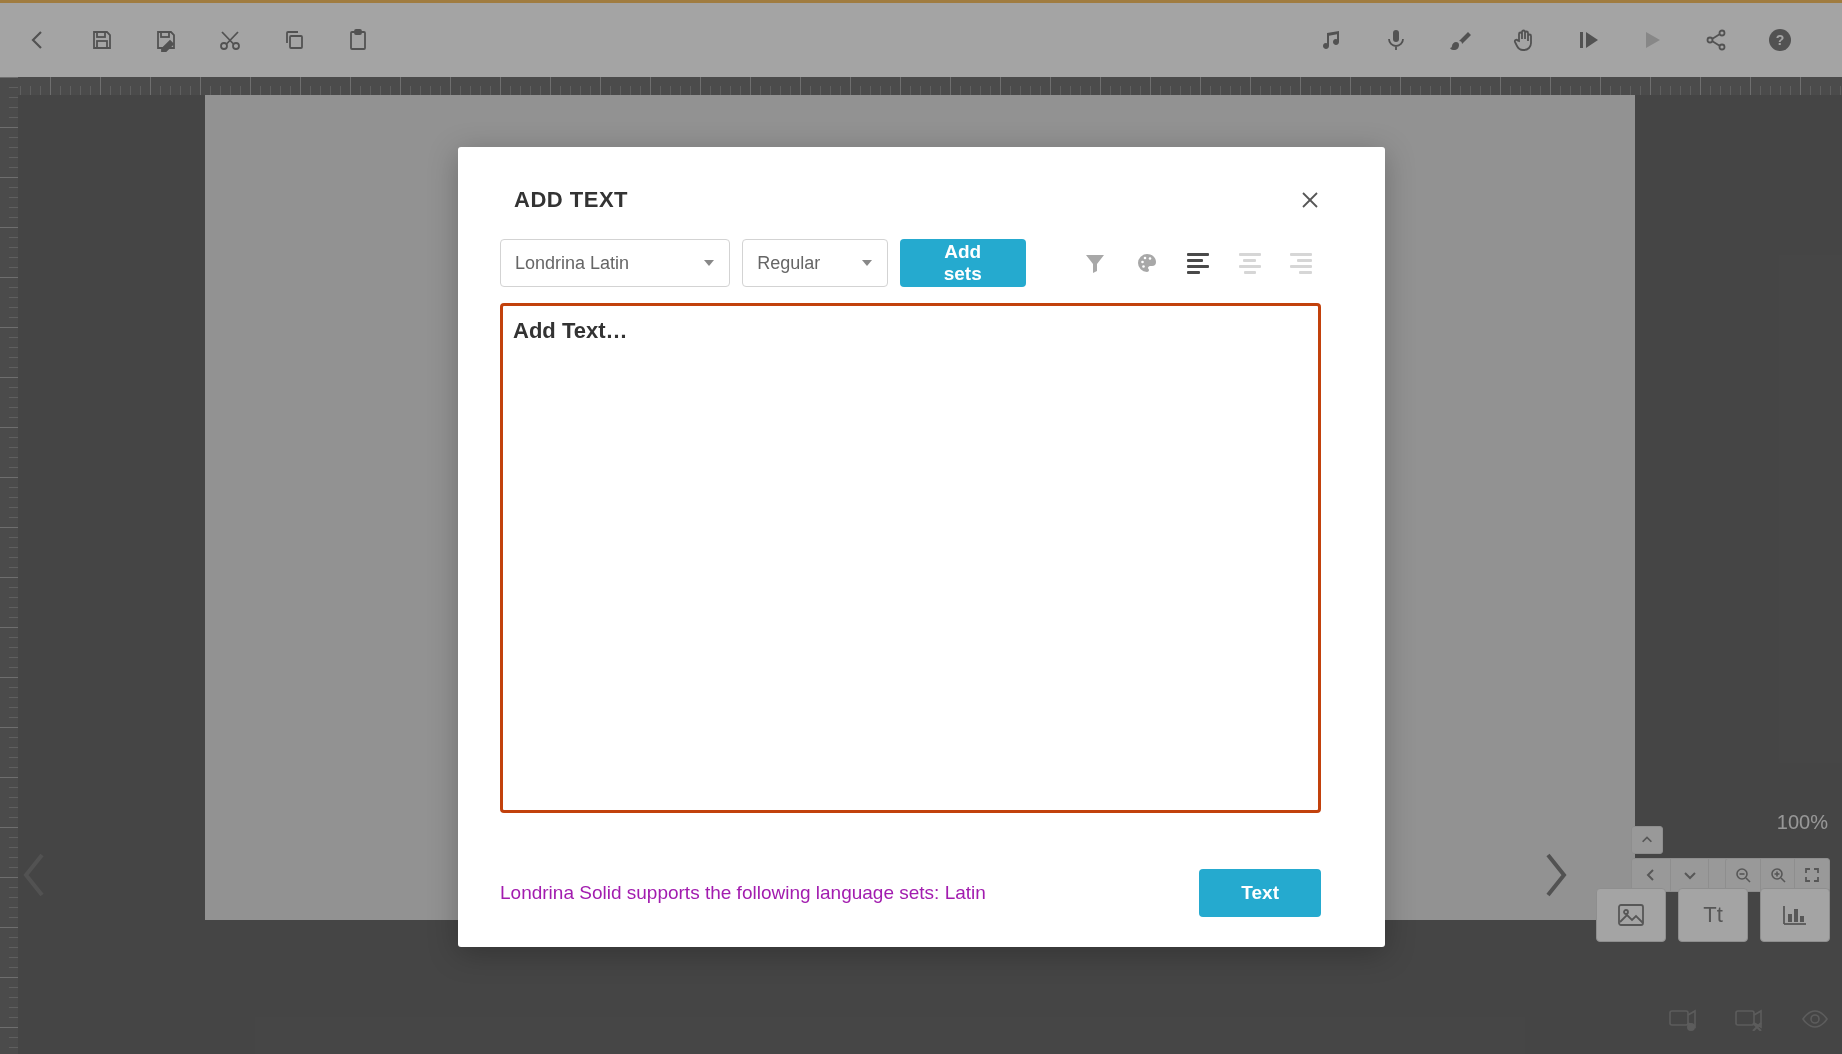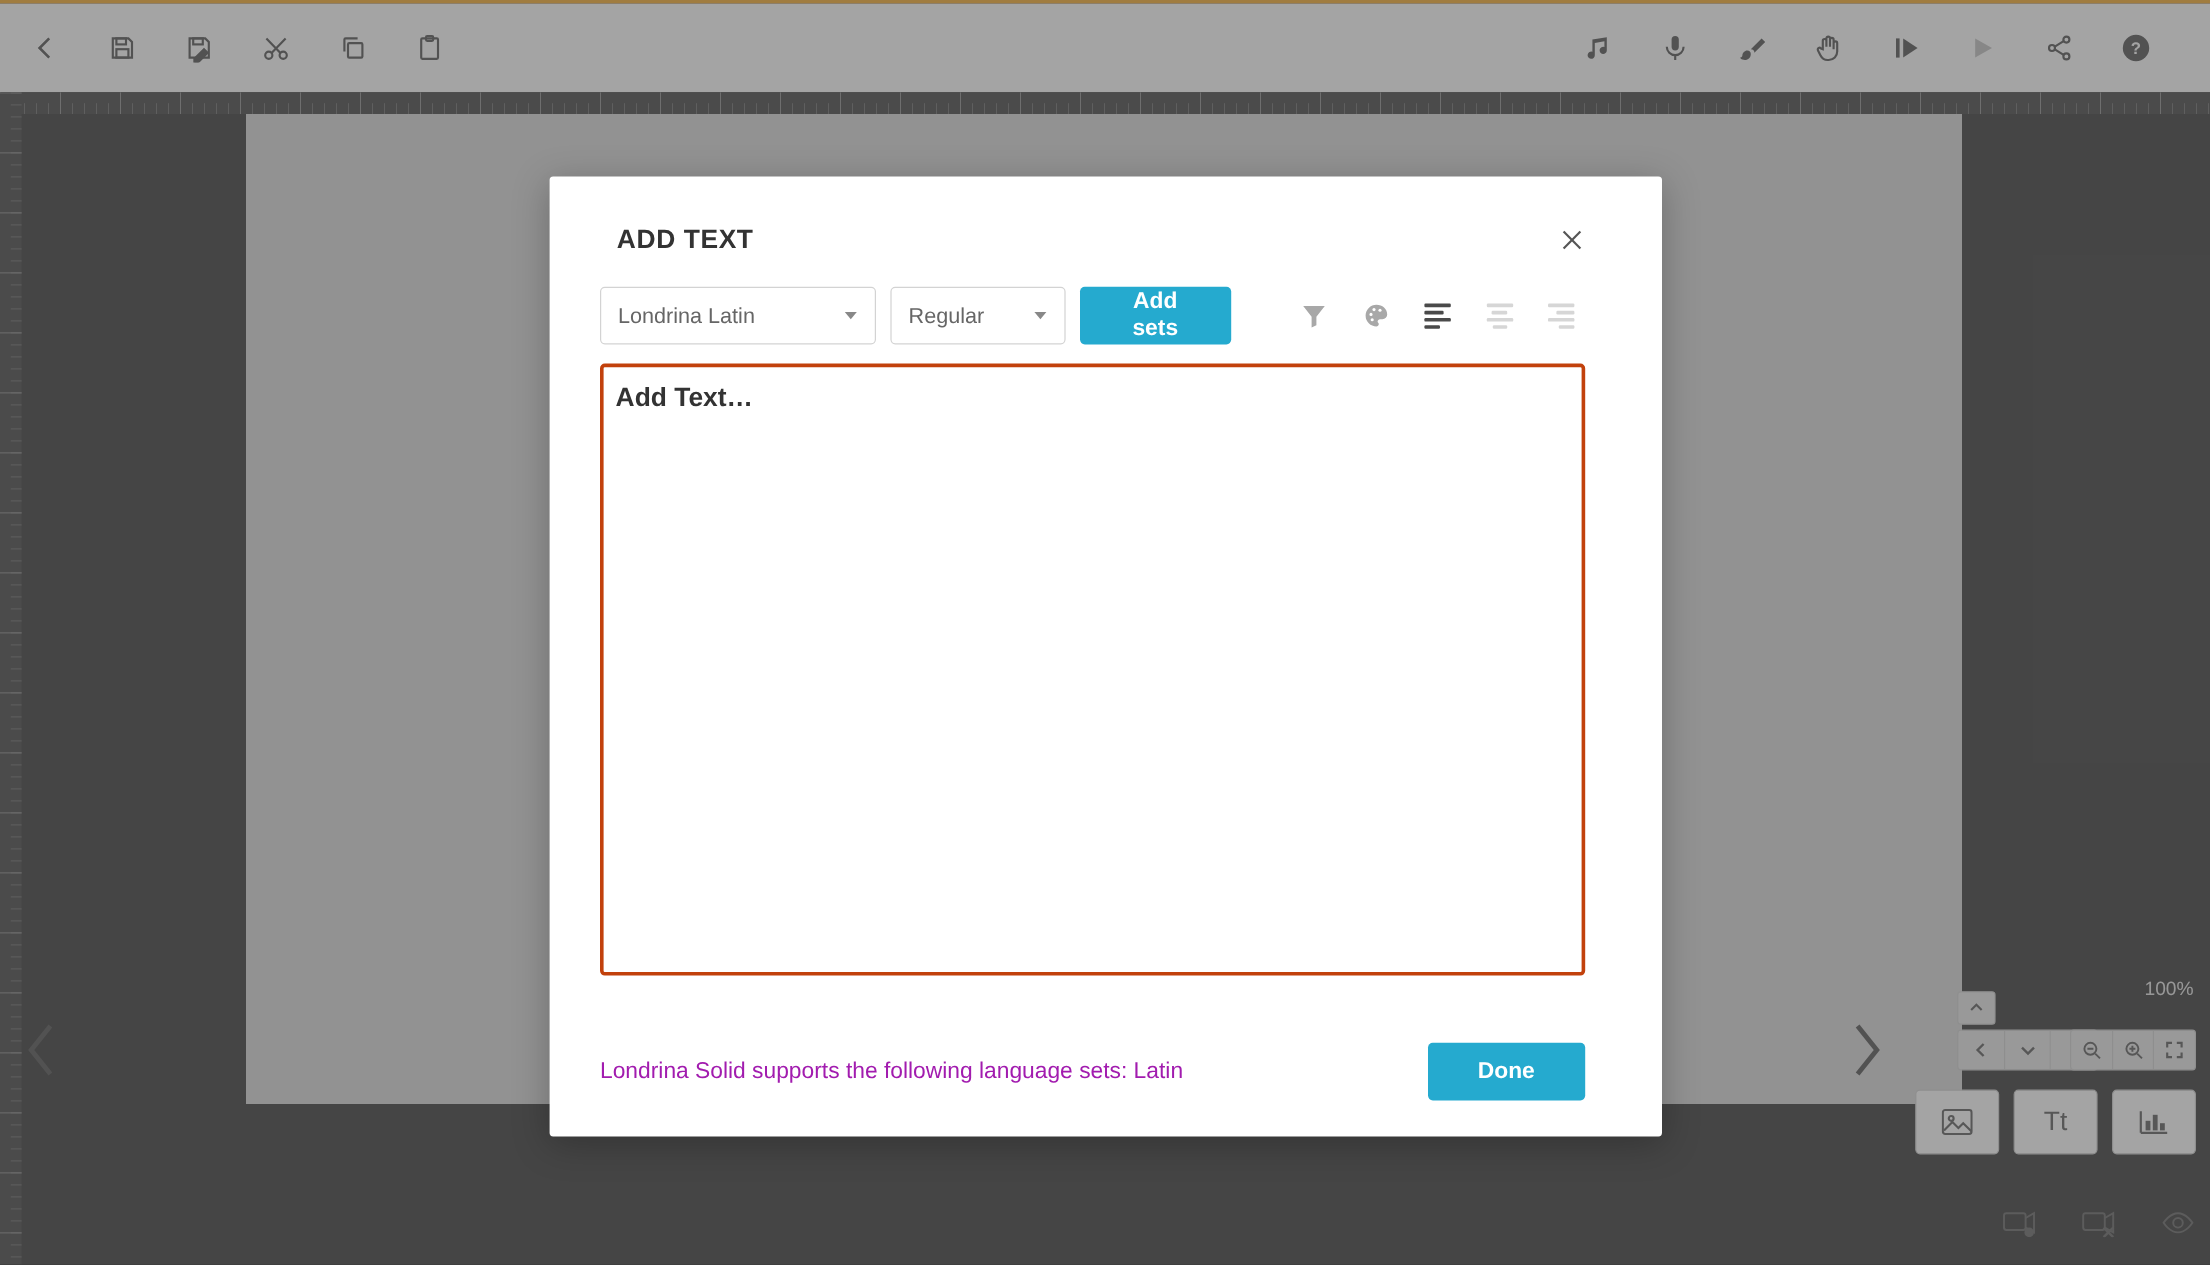--- a/index.html
+++ b/index.html
@@ -52,21 +52,21 @@
   .nav-chevron {
     position:absolute; width:32px; height:48px; color:#4a4a4a;
     display:flex; align-items:center; justify-content:center;
   }
   .nav-chevron svg { width:32px; height:48px; }
   .nav-left { left:18px; bottom:155px; }
   .nav-right { left:1540px; bottom:155px; }
 
   .zoom-pct {
     position:absolute; right:14px; bottom:220px;
-    color:#e3e3e3; font-size:16px;
+    color:#e3e3e3; font-size:20px;
   }
   .panel-toggle {
     position:absolute; right:179px; bottom:200px;
     width:32px; height:28px; background:#e7e7e7; border:1px solid #cfcfcf;
     display:flex; align-items:center; justify-content:center; color:#555;
     border-radius:3px;
   }
   .panel-toggle svg { width:14px; height:14px; }
   .nav-pane {
     position:absolute; right:94px; bottom:162px;
@@ -85,21 +85,21 @@
     display:flex; border-radius:3px;
   }
   .zoom-pane .cell {
     flex:1; display:flex; align-items:center; justify-content:center;
     color:#555; border-right:1px solid #cfcfcf;
   }
   .zoom-pane .cell:last-child { border-right:none; }
   .zoom-pane svg { width:16px; height:16px; }
 
   .action-buttons {
-    position:absolute; right:12px; bottom:92px; display:flex; gap:12px;
+    position:absolute; right:12px; bottom:112px; display:flex; gap:12px;
   }
   .action-btn {
     width:70px; height:54px; border:1px solid #cfcfcf; background:#fff;
     display:flex; align-items:center; justify-content:center;
     border-radius:4px; color:#555; font-size:20px; font-weight:500;
   }
   .action-btn svg { width:26px; height:22px; }
   .action-btn .txt { font-size:22px; }
 
   .small-icons {
@@ -458,16 +458,16 @@
     </div>
   </div>
 
   <div class="text-box">
     <div class="text-placeholder">Add Text…</div>
   </div>
 
   <div class="modal-footer">
     <div class="help-text">Londrina Solid supports the following language sets: Latin</div>
     <button class="btn-done">
-      <span>Done</span>
+      <span>Text</span>
     </button>
   </div>
 </div>
 
 </body></html>

